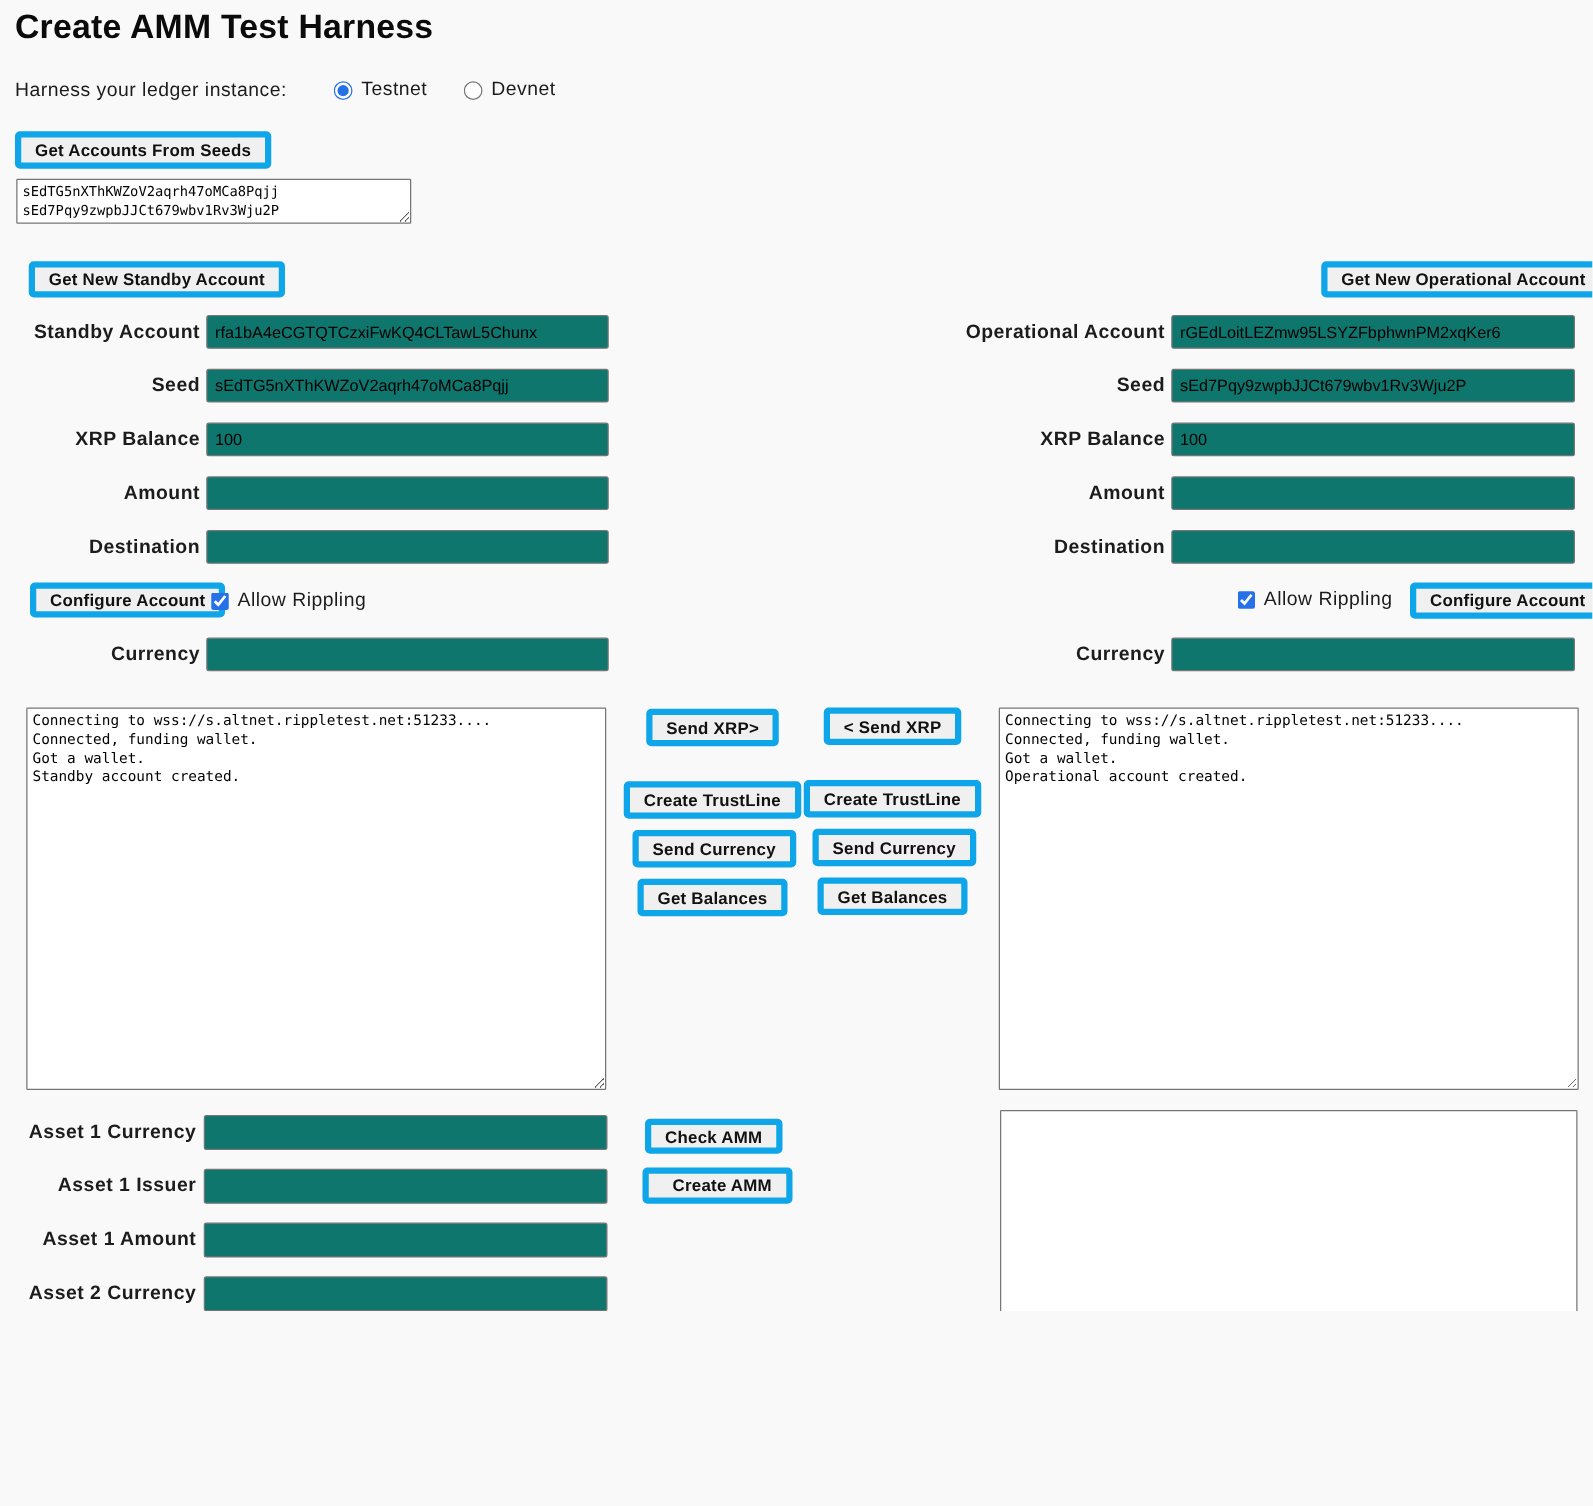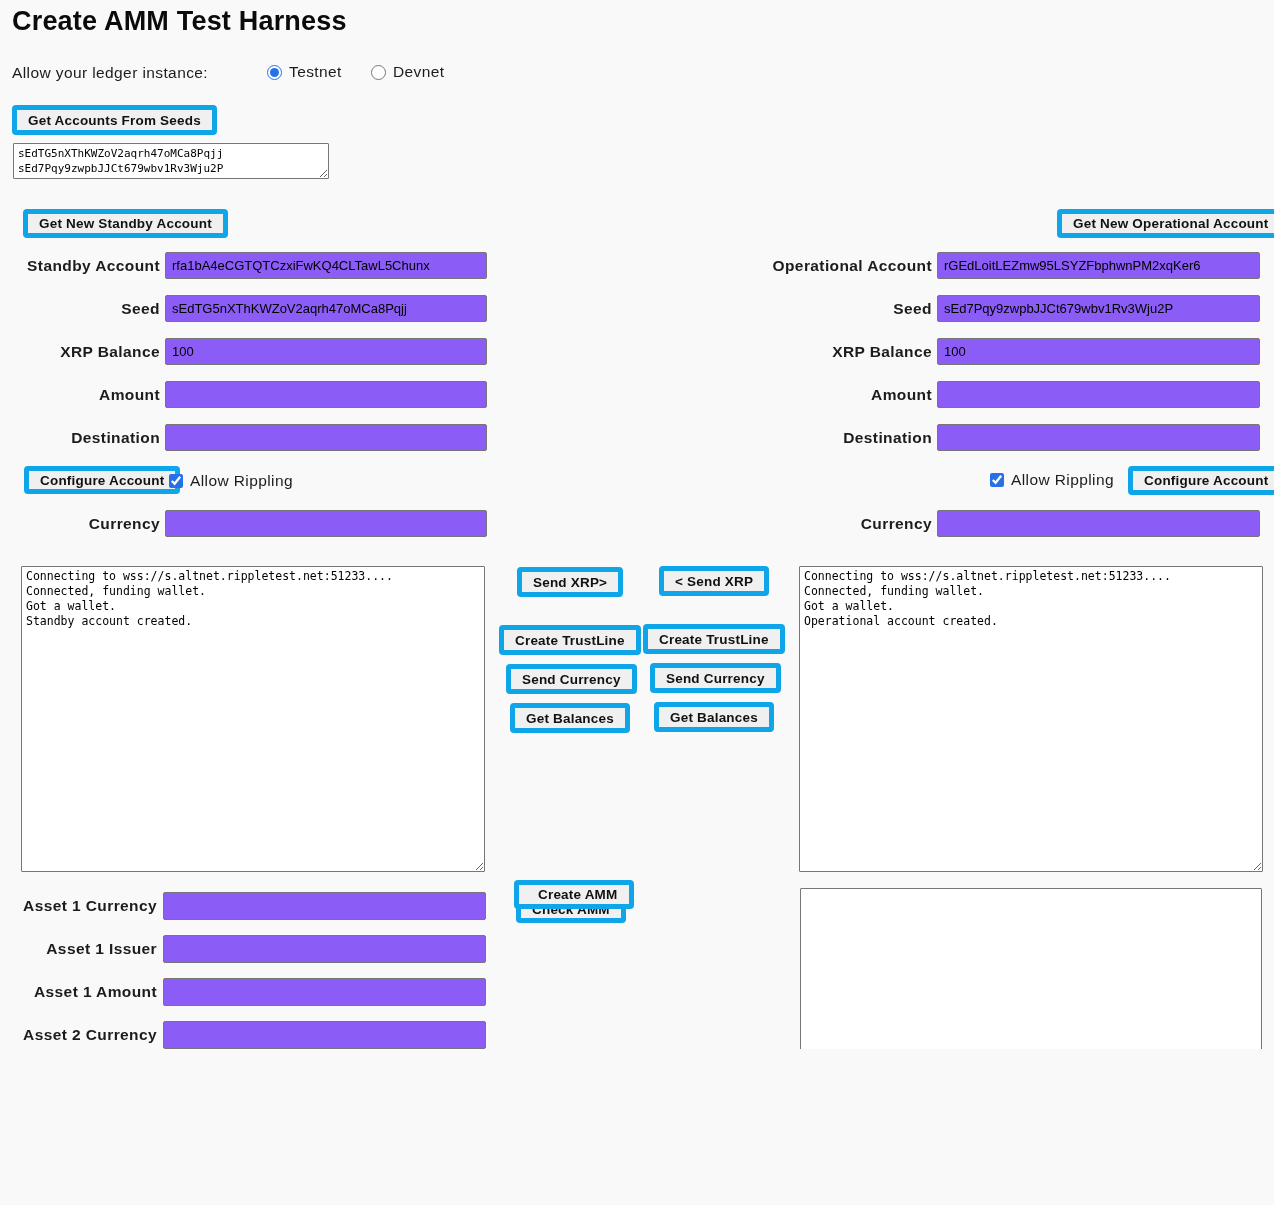--- a/index.html
+++ b/index.html
@@ -12,39 +12,39 @@
   .title { position:absolute; font-size:27px; font-weight:700; letter-spacing:0.2px; color:#0b0b0b; }
   .lbl  { position:absolute; font-size:15.5px; letter-spacing:0.4px; color:#1c1c1c; white-space:nowrap; }
   .lbl.r { text-align:right;font-weight:bold; }
   .btn {
     position:absolute; display:inline-flex; align-items:center; justify-content:center;
     height:30px; padding:0 11px; background:#f0f0f0; border:5px solid #0ea5e9; border-radius:4px;
     font-family:"Liberation Sans", sans-serif; font-size:13.5px; font-weight:600; letter-spacing:0.2px;
     color:#111; cursor:pointer; white-space:nowrap;
   }
   .inp {
-    position:absolute; height:27px; background:#8b5cf6; border:1px solid #767676; border-radius:2px;
+    position:absolute; height:27px; background:#0f766e; border:1px solid #767676; border-radius:2px;
     font-family:"Liberation Sans", sans-serif; font-size:13px; color:#000; padding:0 6px;
   }
   .log {
     position:absolute; background:#fff; border:1px solid #767676; border-radius:1px;
     font-family:"DejaVu Sans Mono", monospace; font-size:11.5px; line-height:15px;
     color:#000; padding:2px 4px; resize:both; overflow:auto;
   }
   input[type=radio], input[type=checkbox] { accent-color:#2670e8; }
   .radio { position:absolute; width:15px; height:15px; cursor:pointer; }
   .chk   { position:absolute; width:14px; height:14px; cursor:pointer; }
 </style>
 </head>
 <body>
 
 <div id="page">
 
   <h1 class="title" style="left:12px; top:6px;">Create AMM Test Harness</h1>
-  <span class="lbl" style="left:12px; top:64px;">Allow your ledger instance:</span>
+  <span class="lbl" style="left:12px; top:64px;">Harness your ledger instance:</span>
   <input type="radio" name="ledger" class="radio" style="left: 267px; top: 65px;" checked="checked">
   <span class="lbl" style="left:289px; top:63px;">Testnet</span>
   <input type="radio" name="ledger" class="radio" style="left: 371px; top: 65px;">
   <span class="lbl" style="left:393px; top:63px;">Devnet</span>
 
   <button class="btn" style="left:12px; top:105px;">Get Accounts From Seeds</button>
   <textarea class="log" style="left: 13px; top: 143px; width: 316px; height: 36px; font-size: 11px;" spellcheck="false">sEdTG5nXThKWZoV2aqrh47oMCa8Pqjj
 sEd7Pqy9zwpbJJCt679wbv1Rv3Wju2P</textarea>
 
   <button class="btn" style="left:23px; top:209px; height:29px;">Get New Standby Account</button>
@@ -127,17 +127,17 @@
   <span class="lbl r" style="right:1117px; top:1026px;text-align:center;">Asset 2 Currency</span>
   <input class="inp" style="left: 163px; top: 1021px; width: 323px; height: 28px;" value="">
 
   <span class="lbl r" style="right:1117px; top:1069px;">Asset 2 Issuer</span>
   <input class="inp" style="left: 163px; top: 1064px; width: 323px; height: 28px;" value="">
 
   <span class="lbl r" style="right:1117px; top:1113px;">Asset 2 Amount</span>
   <input class="inp" style="left: 163px; top: 1108px; width: 323px; height: 28px;" value="">
 
   <button class="btn" style="left:516px; top:895px; height:28px;">Check AMM</button>
-  <button class="btn" style="left:514px; top:880px; height:29px;padding-left:19px;">Create AMM</button>
+  <button class="btn" style="left:514px; top:934px; height:29px;padding-left:19px;">Create AMM</button>
 
   <textarea class="log" style="left: 800px; top: 888px; width: 462px; height: 309px;" spellcheck="false"></textarea>
 
 </div>
 
 </body></html>

